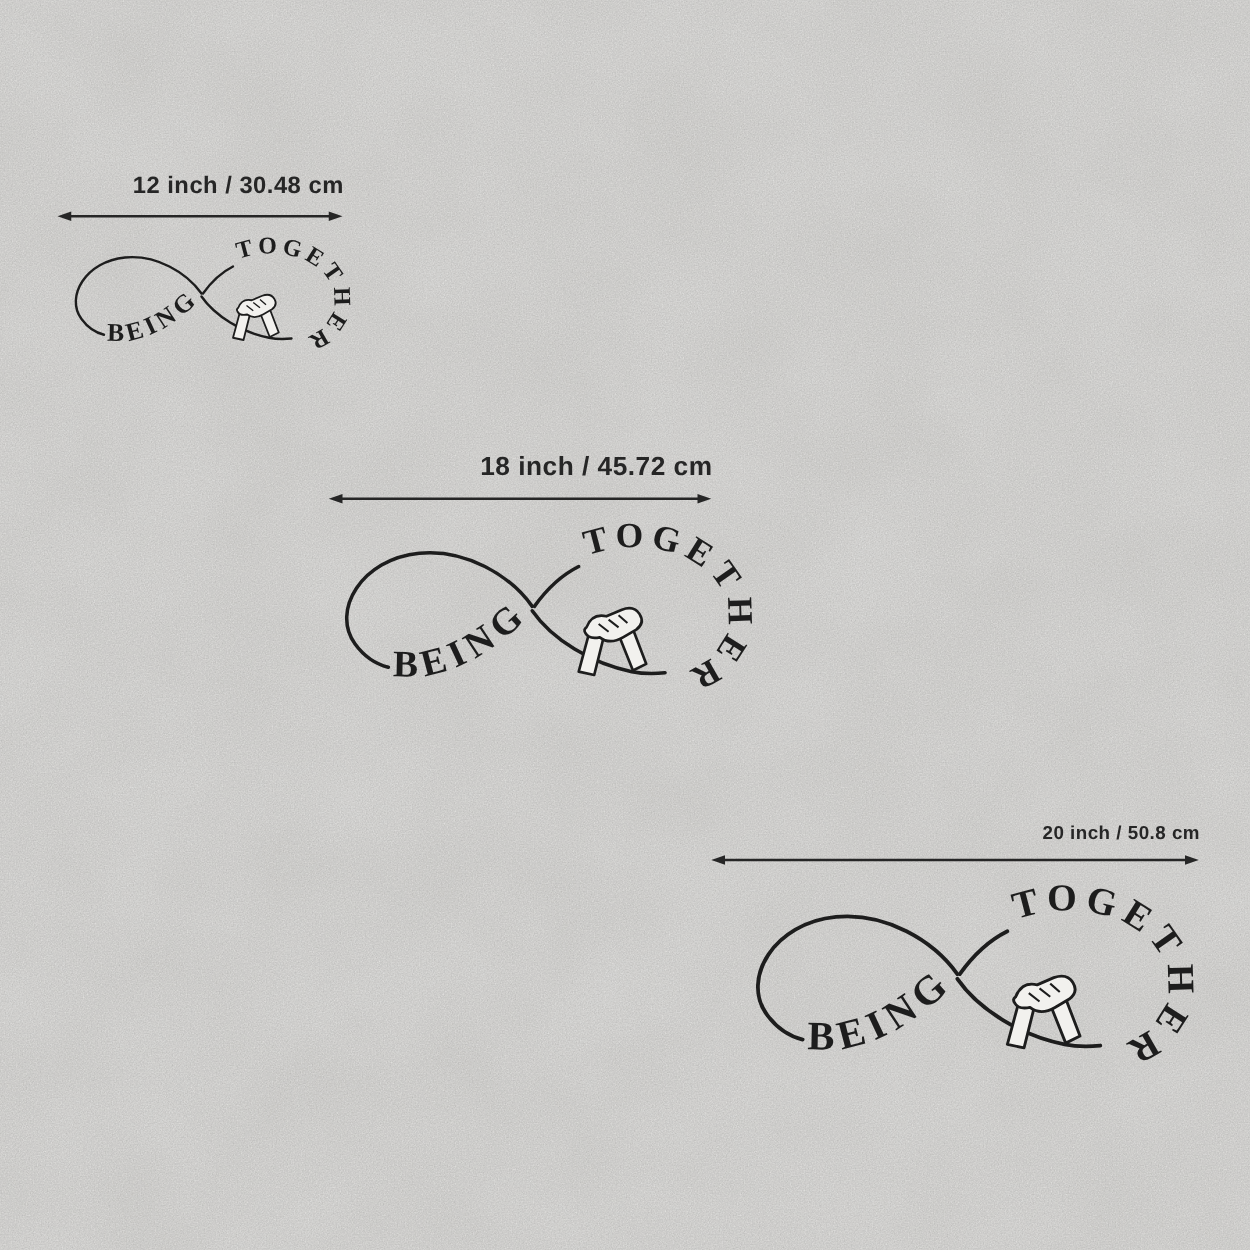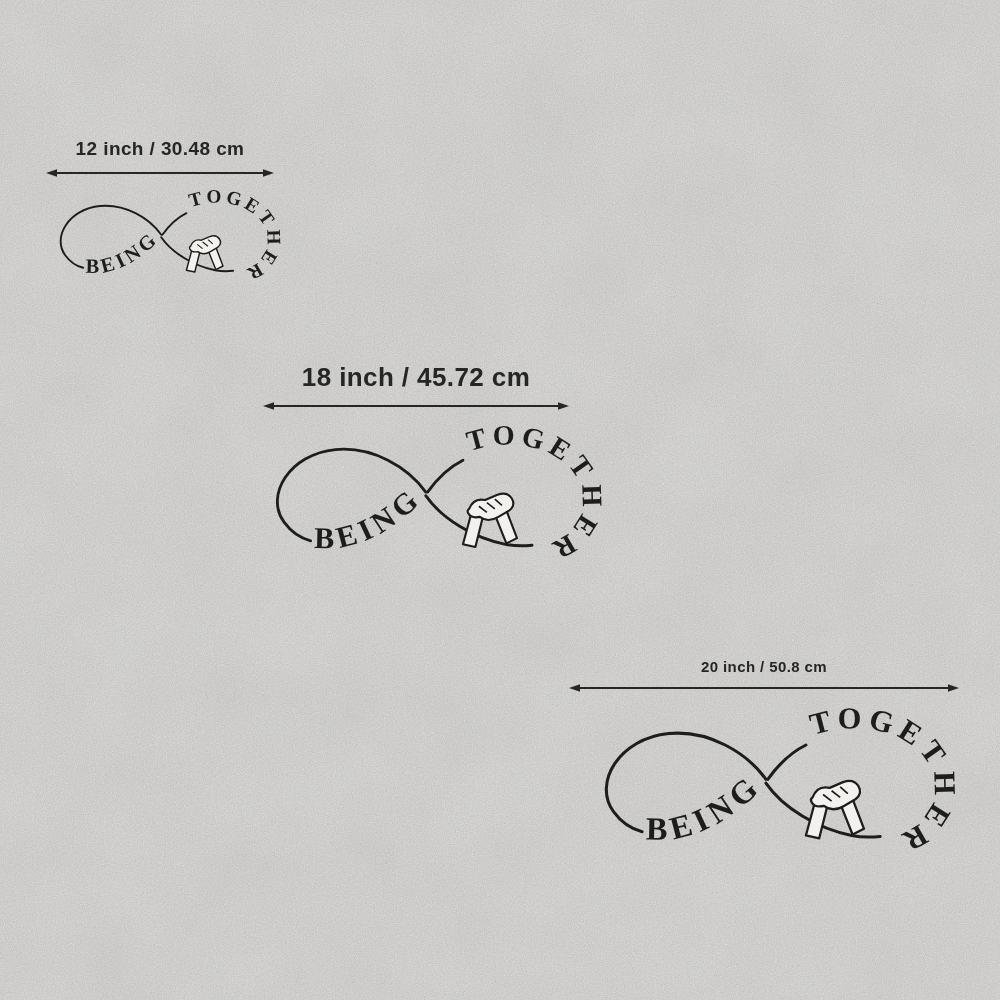--- a/index.html
+++ b/index.html
@@ -22,31 +22,31 @@
   }
   .size-block {
     position: absolute;
     z-index: 1;
     display: flex;
     flex-direction: column;
     align-items: center;
   }
   .size-label {
     width: 100%;
-    text-align: center;
+    text-align: right;
     font-weight: 600;
     color: #262626;
     letter-spacing: 0.4px;
     white-space: nowrap;
     margin-bottom: 6px;
   }
   #block-12 { left: 45px;  top: 138px; width: 230px; }
   #block-12 .size-label { font-size: 19px; }
   #block-18 { left: 262px; top: 362px; width: 308px; }
-  #block-18 .size-label { font-size: 26px; }
+  #block-18 .size-label { font-size: 21px; }
   #block-20 { left: 568px; top: 658px; width: 392px; }
   #block-20 .size-label { font-size: 15px; }
 
   .arrow { display: block; width: 100%; height: 14px; }
 
   .art { display: block; overflow: visible; }
   #block-12 .art { width: 252px; margin-top: 8px; }
   #block-18 .art { width: 372px; margin-top: 10px; margin-left: 16px; }
   #block-20 .art { width: 400px; margin-top: 10px; }
 </style>

